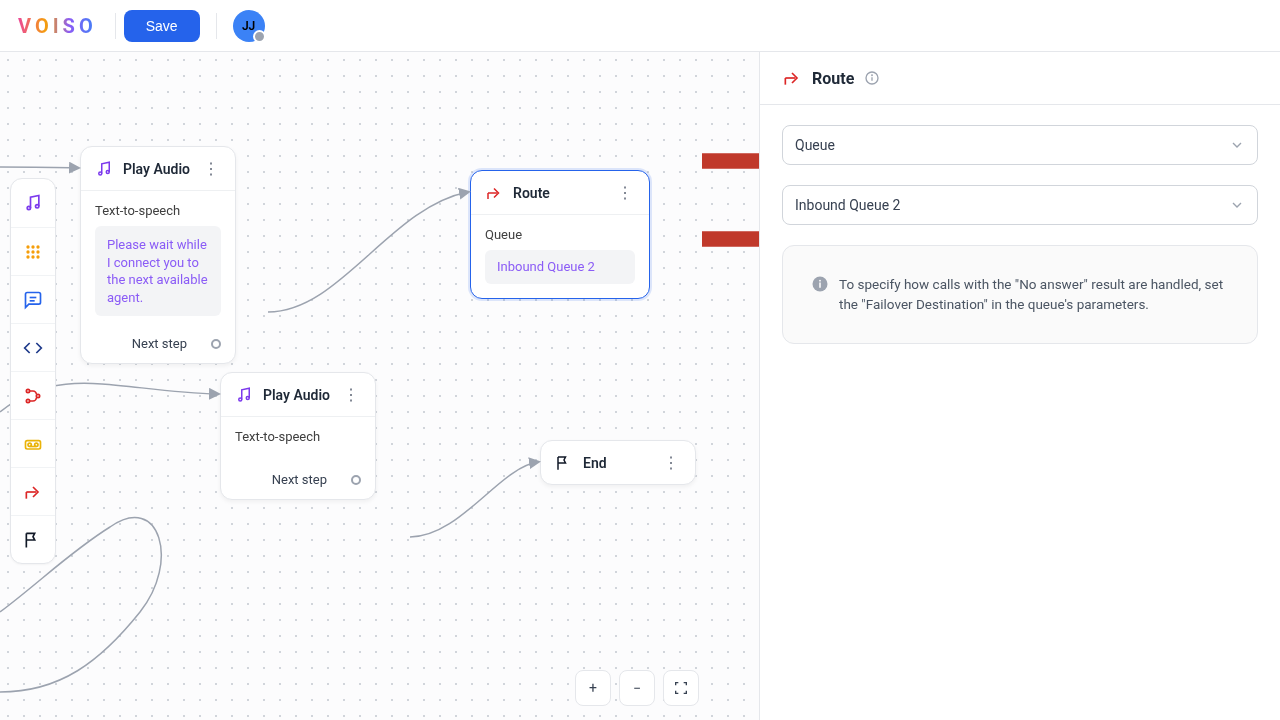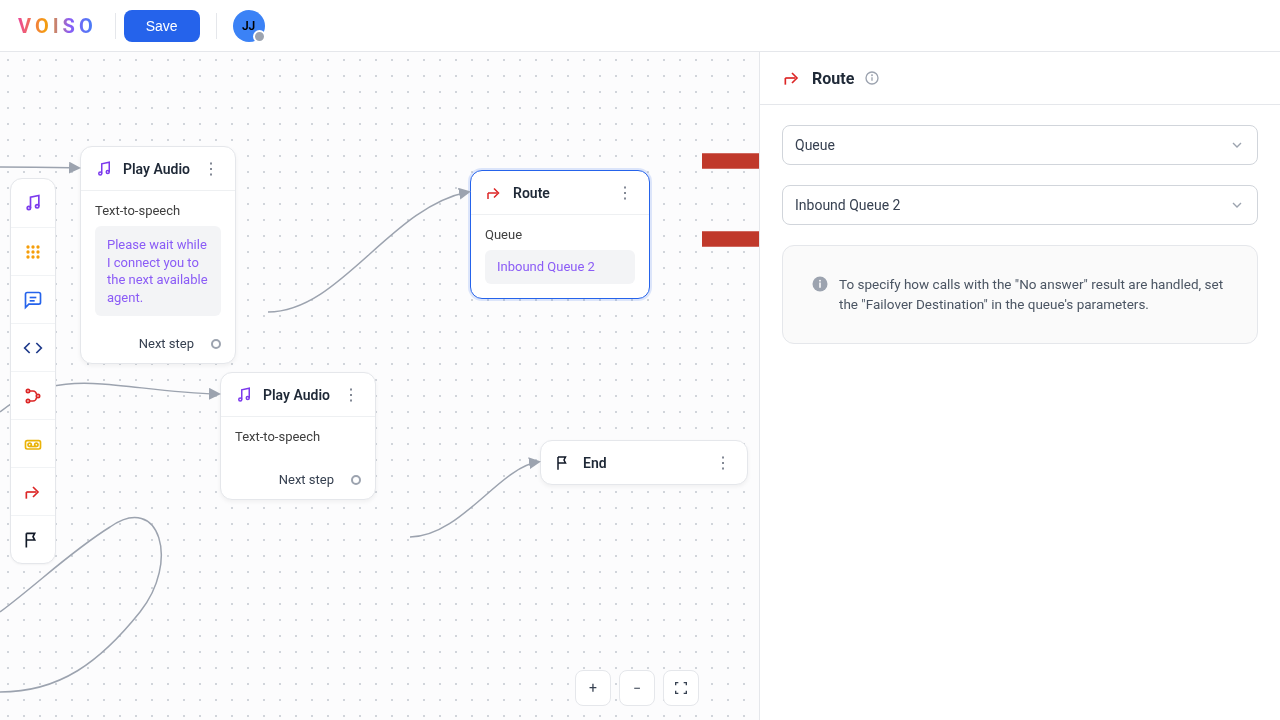--- a/index.html
+++ b/index.html
@@ -96,29 +96,29 @@
   }
   .node-head .title { font-weight:600; font-size: 14px; flex:1; }
   .node-menu { color:#6b7280; cursor:pointer; font-size: 16px; padding: 0 2px; }
   .node-body { padding: 0 14px 14px 14px; }
   .node-sub { color:#404040; font-size:13px; margin-bottom: 8px; }
   .node-chip {
     background:#f3f4f6; border-radius:6px; padding:10px 12px; font-size:13px; color:#8b5cf6;
     line-height: 1.35;
   }
   .node-foot {
-    display:flex; justify-content:flex-end; align-items:center; gap:17px;
+    display:flex; justify-content:flex-end; align-items:center; gap:24px;
     padding: 6px 14px 12px; font-size: 13px; color:#374151;
   }
   .node-foot .port {
     width:10px; height:10px; border-radius:50%; background:#fff; border:2px solid #9ca3af;
   }
 
   .node.small { width: 180px; }
-  .node.end { width: 208px; }
+  .node.end { width: 156px; }
 
   
   .zoom-ctrl {
     position:absolute; right: 60px; bottom: 14px;
     display:flex; gap:8px;
   }
   .zoom-btn {
     width:36px; height:36px; background:#fff; border:1px solid #e5e7eb; border-radius:8px;
     display:flex; align-items:center; justify-content:center; cursor:pointer; color:#374151;
   }

